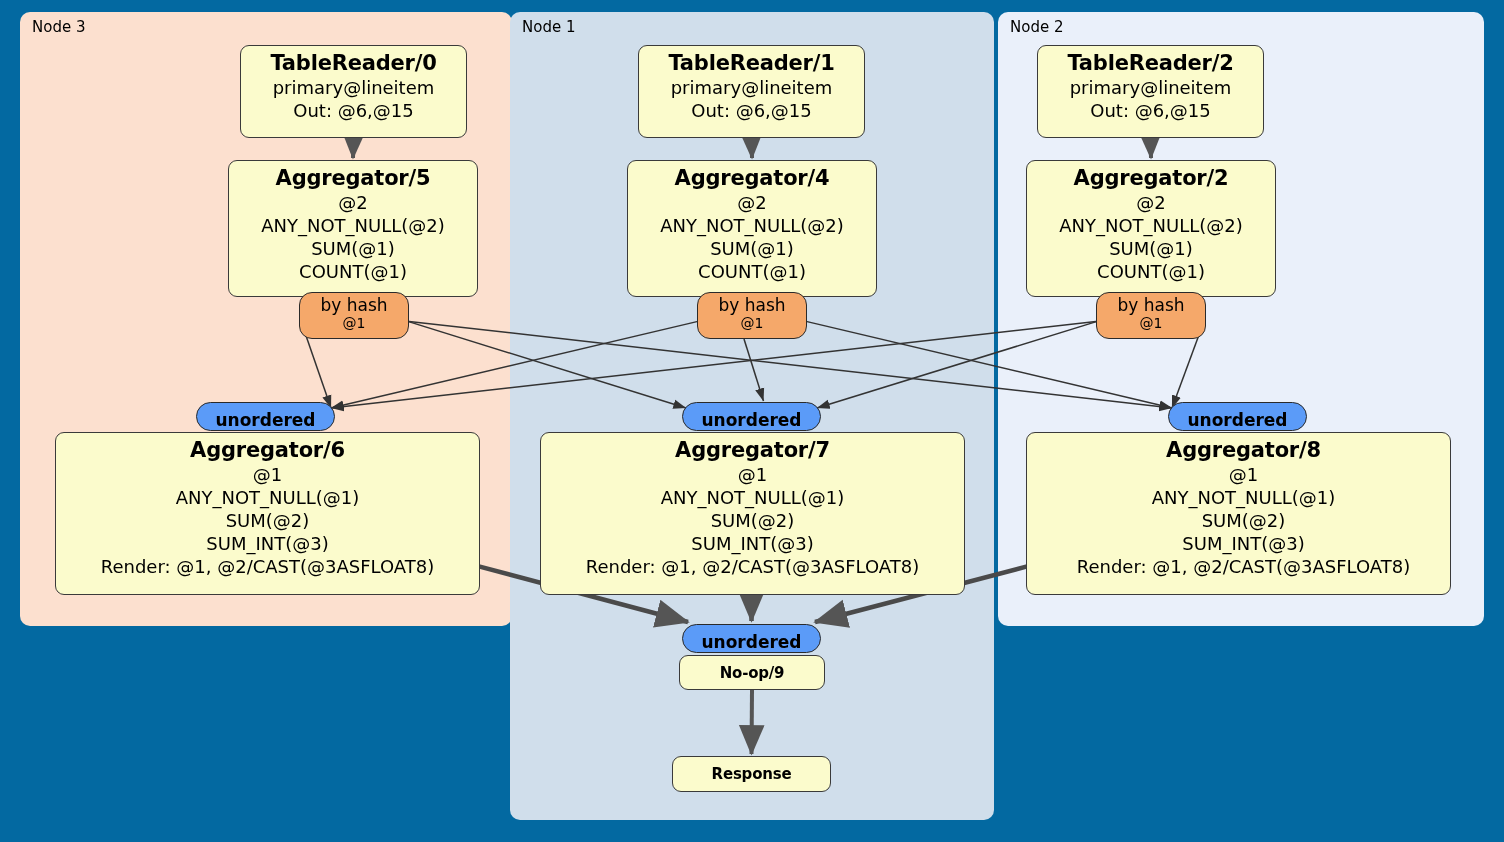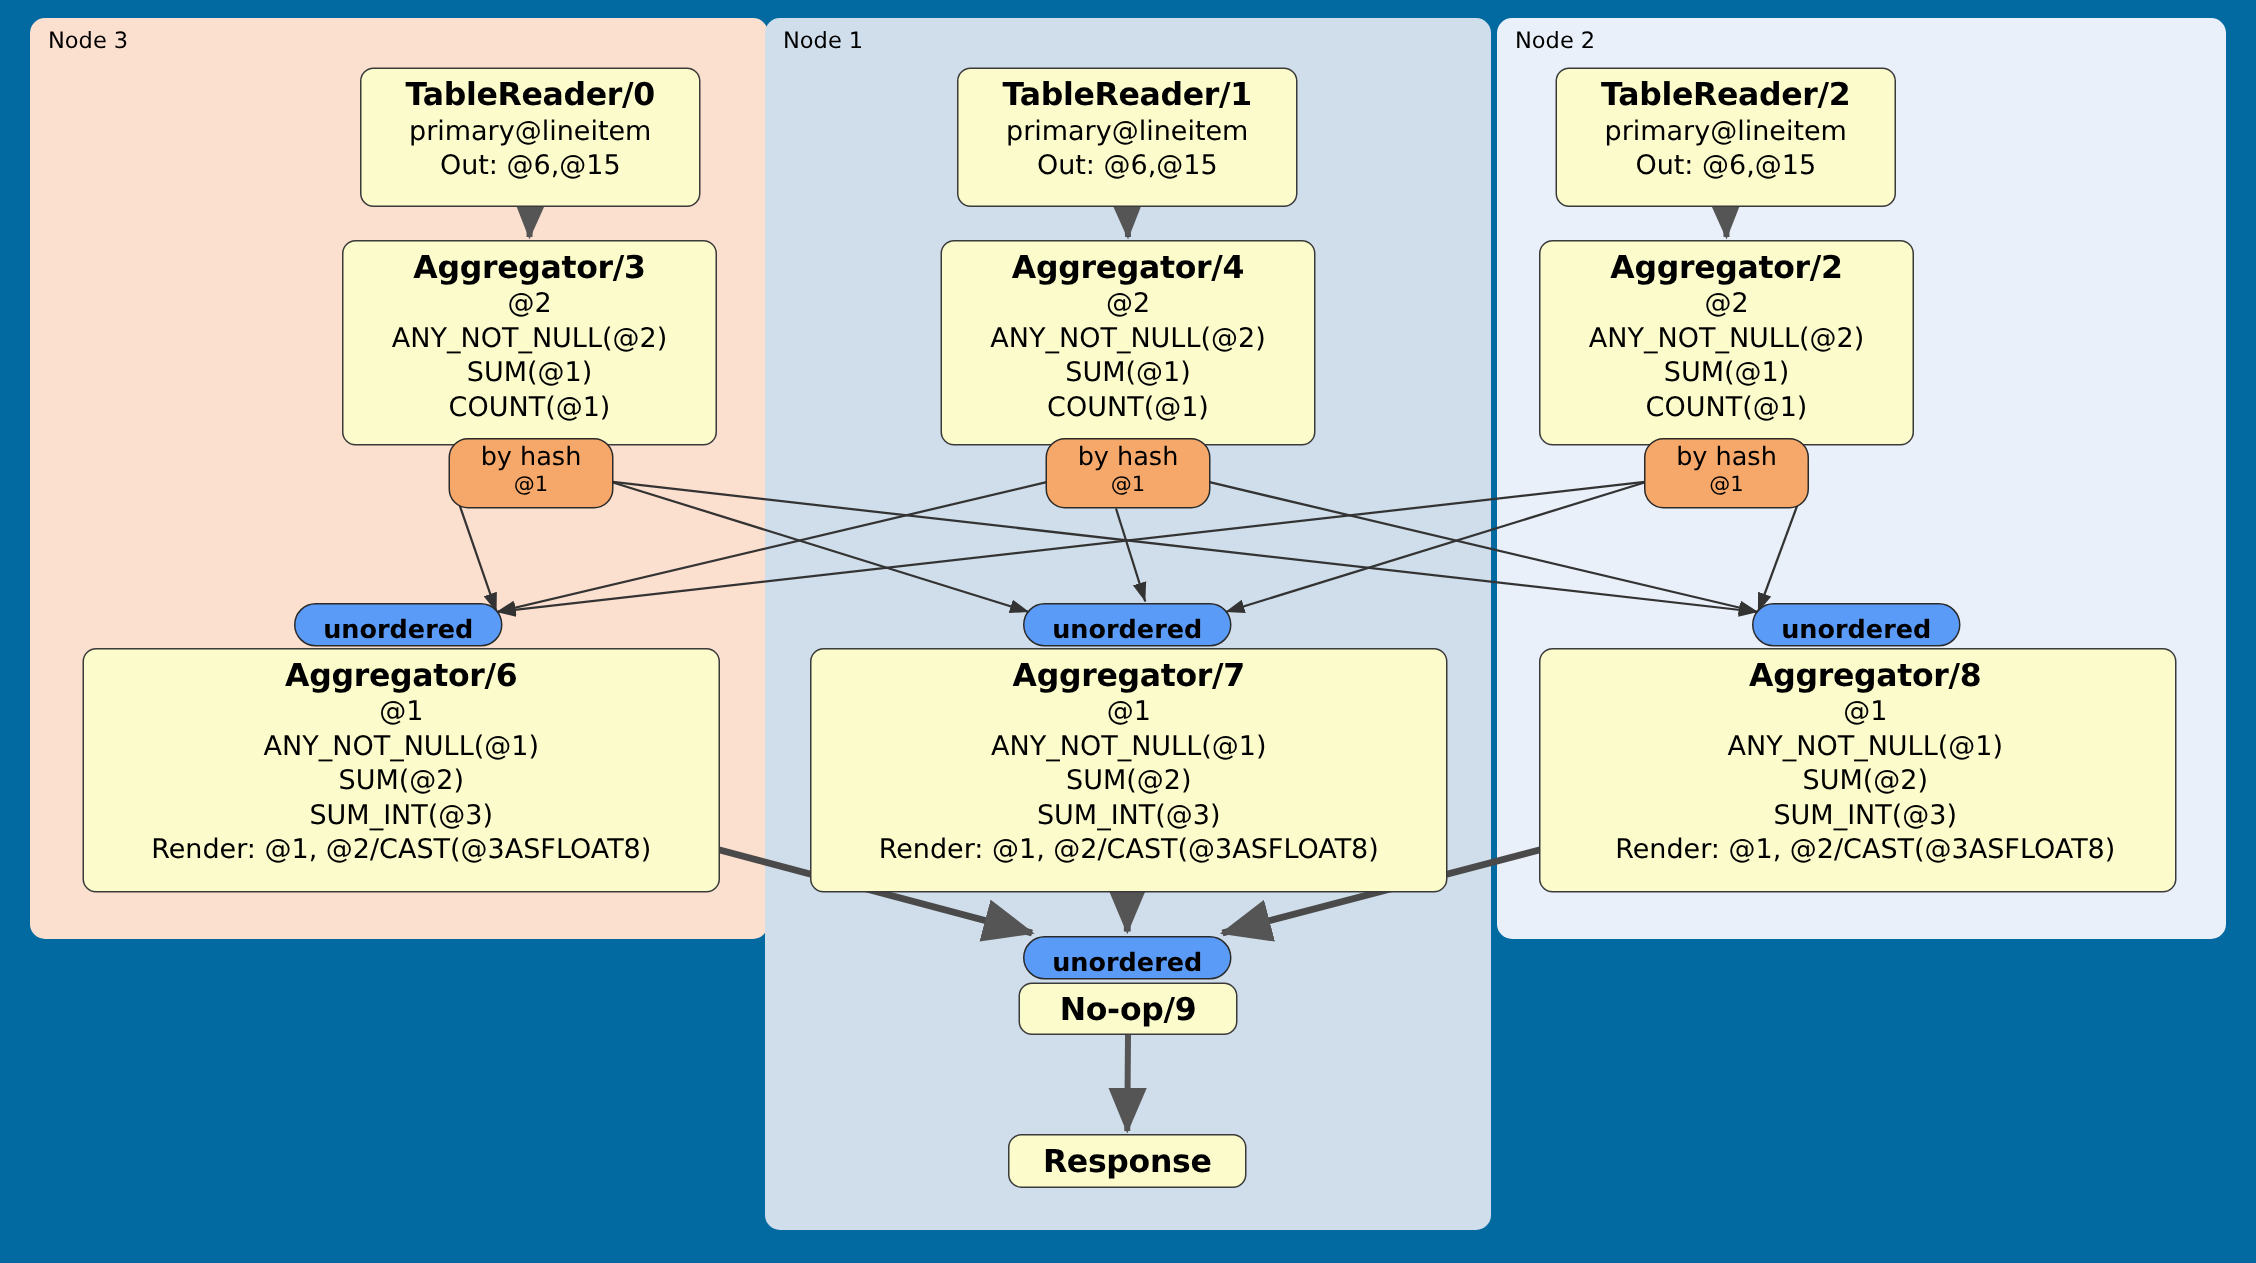--- a/index.html
+++ b/index.html
@@ -89,21 +89,21 @@
   .pill.unordered {
     background: #5b9bf8;
     border-radius: 15px;
   }
   .pill.unordered .t1 {
     font-weight: bold;
     font-size: 17px;
     line-height: 19px;
   }
   .box.small .title {
-    font-size: 21px;
+    font-size: 15px;
     line-height: 24px;
   }
 </style>
 </head>
 <body>
 
 <div id="canvas">
 
   <div class="node-panel" id="panel-node3" style="left: 20px; top: 12px; width: 492px; height: 614px; background: rgb(252, 224, 207);">
     <span class="node-panel-label">Node 3</span>
@@ -148,21 +148,21 @@
       </g>
   </svg>
 
   <div id="box-layer">
       <div class="box" style="left: 240px; top: 45px; width: 227px; height: 93px;">
         <div class="title">TableReader/0</div>
         <div class="line">primary@lineitem</div>
         <div class="line">Out: @6,@15</div>
       </div>
       <div class="box" style="left: 228px; top: 160px; width: 250px; height: 137px;">
-        <div class="title">Aggregator/3</div>
+        <div class="title">Aggregator/5</div>
         <div class="line">@2</div>
         <div class="line">ANY_NOT_NULL(@2)</div>
         <div class="line">SUM(@1)</div>
         <div class="line">COUNT(@1)</div>
       </div>
       <div class="box" style="left: 638px; top: 45px; width: 227px; height: 93px;">
         <div class="title">TableReader/1</div>
         <div class="line">primary@lineitem</div>
         <div class="line">Out: @6,@15</div>
       </div>

